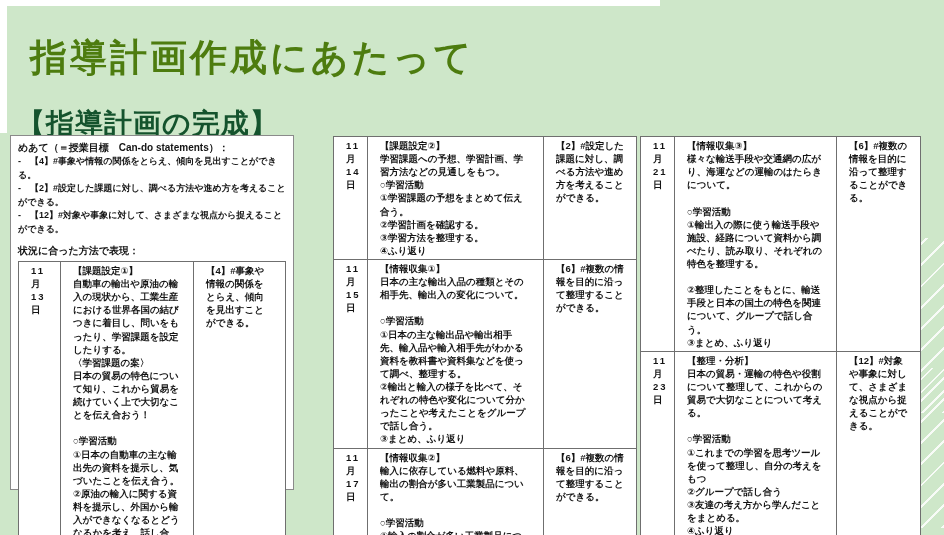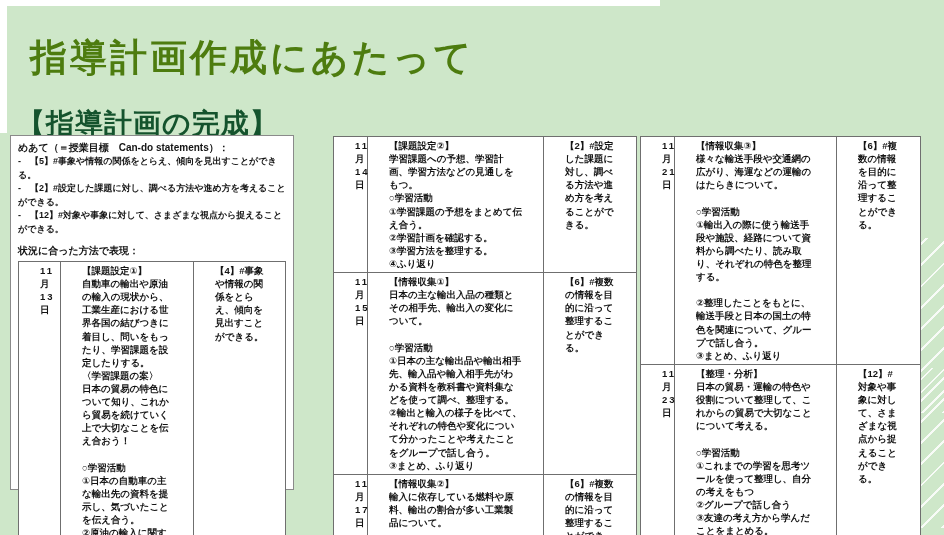--- a/index.html
+++ b/index.html
@@ -43,21 +43,21 @@
   .goals-heading{font-size:10px;font-weight:bold;line-height:1.4;}
   .goals-item{font-size:9px;font-weight:bold;line-height:1.5;letter-spacing:0;}
   .flow-heading{font-size:10px;font-weight:bold;margin-top:8px;}
 
   table.plan{
     border-collapse:collapse;table-layout:fixed;background:#ffffff;
   }
   table.plan td,table.plan th{
     border:1px solid #6f6f6f;vertical-align:top;
     font-size:9.5px;font-weight:bold;line-height:1.38;
-    padding:2px 21px;box-sizing:border-box;
+    padding:2px 12px;box-sizing:border-box;
   }
   #left-table{width:100%;margin-top:3px;}
   #left-table th{text-align:center;vertical-align:middle;padding:1px 2px;font-size:9.5px;}
   #left-table .col-date{width:42px;}
   #left-table .col-goal{width:92px;}
   #left-table td.date-cell{letter-spacing:2px;}
 
   #middle-table{left:333px;top:136px;width:304px;height:388px;position:absolute;z-index:2;}
   #middle-table .col-date{width:34px;}
   #middle-table .col-goal{width:93px;}
@@ -75,21 +75,21 @@
 <div class="edge-strip" id="edge-left"></div>
 
 <div class="stripes" id="stripes-upper"></div>
 <div class="stripes" id="stripes-lower"></div>
 
 <h1 class="page-title">指導計画作成にあたって</h1>
 <h2 class="page-subtitle">【指導計画の完成】</h2>
 
 <div class="panel" id="left-panel">
   <div class="goals-heading">めあて（＝授業目標　Can-do statements）：</div>
-  <div class="goals-item">-　【5】#事象や情報の関係をとらえ、傾向を見出すことができる。</div>
+  <div class="goals-item">-　【4】#事象や情報の関係をとらえ、傾向を見出すことができる。</div>
   <div class="goals-item">-　【2】#設定した課題に対し、調べる方法や進め方を考えることができる。</div>
   <div class="goals-item">-　【12】#対象や事象に対して、さまざまな視点から捉えることができる。</div>
   <div class="flow-heading">状況に合った方法で表現：</div>
 
   <table class="plan" id="left-table">
     <colgroup>
         <col class="col-date">
         <col>
         <col class="col-goal">
       </colgroup>

